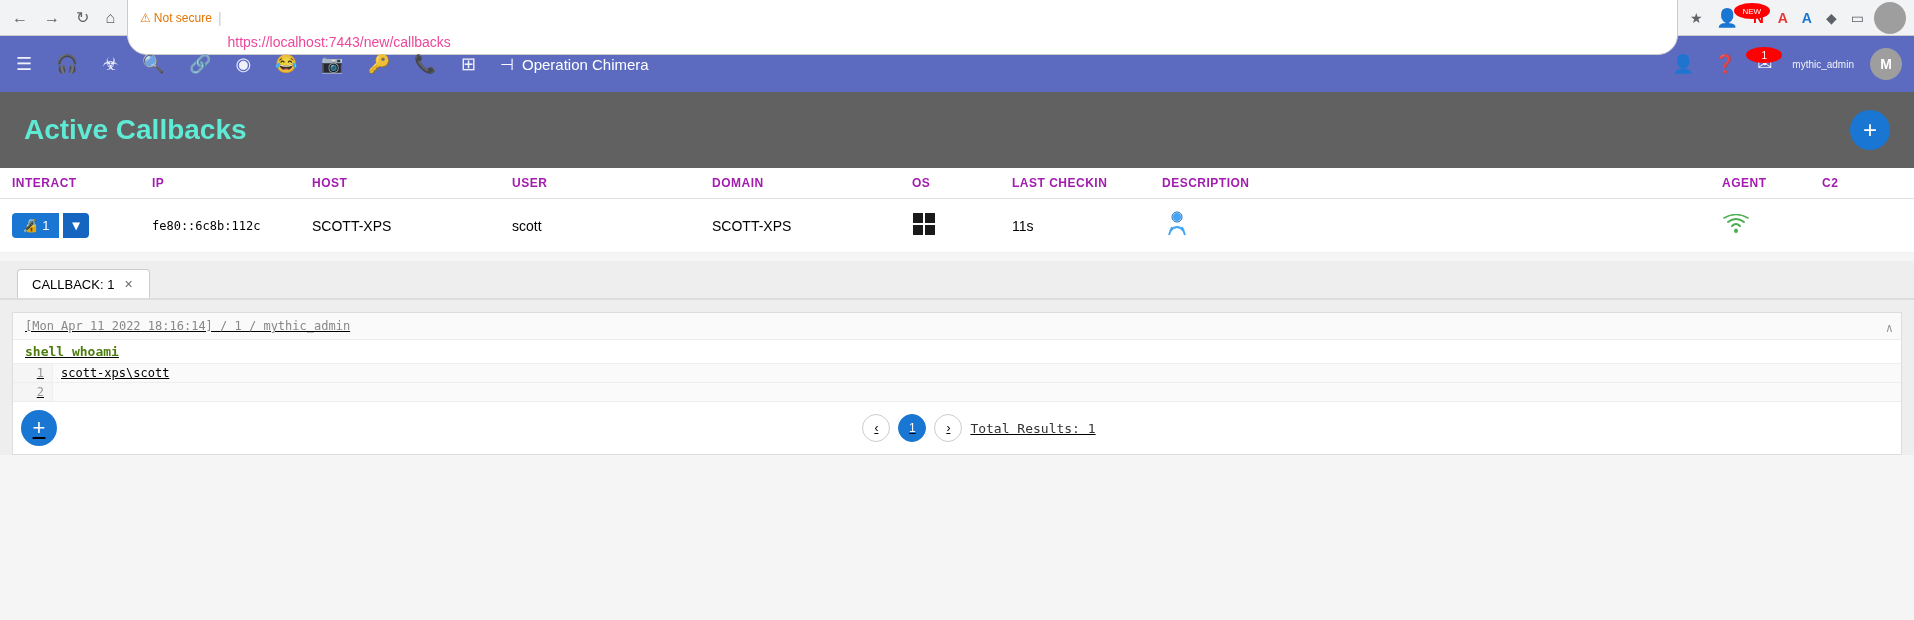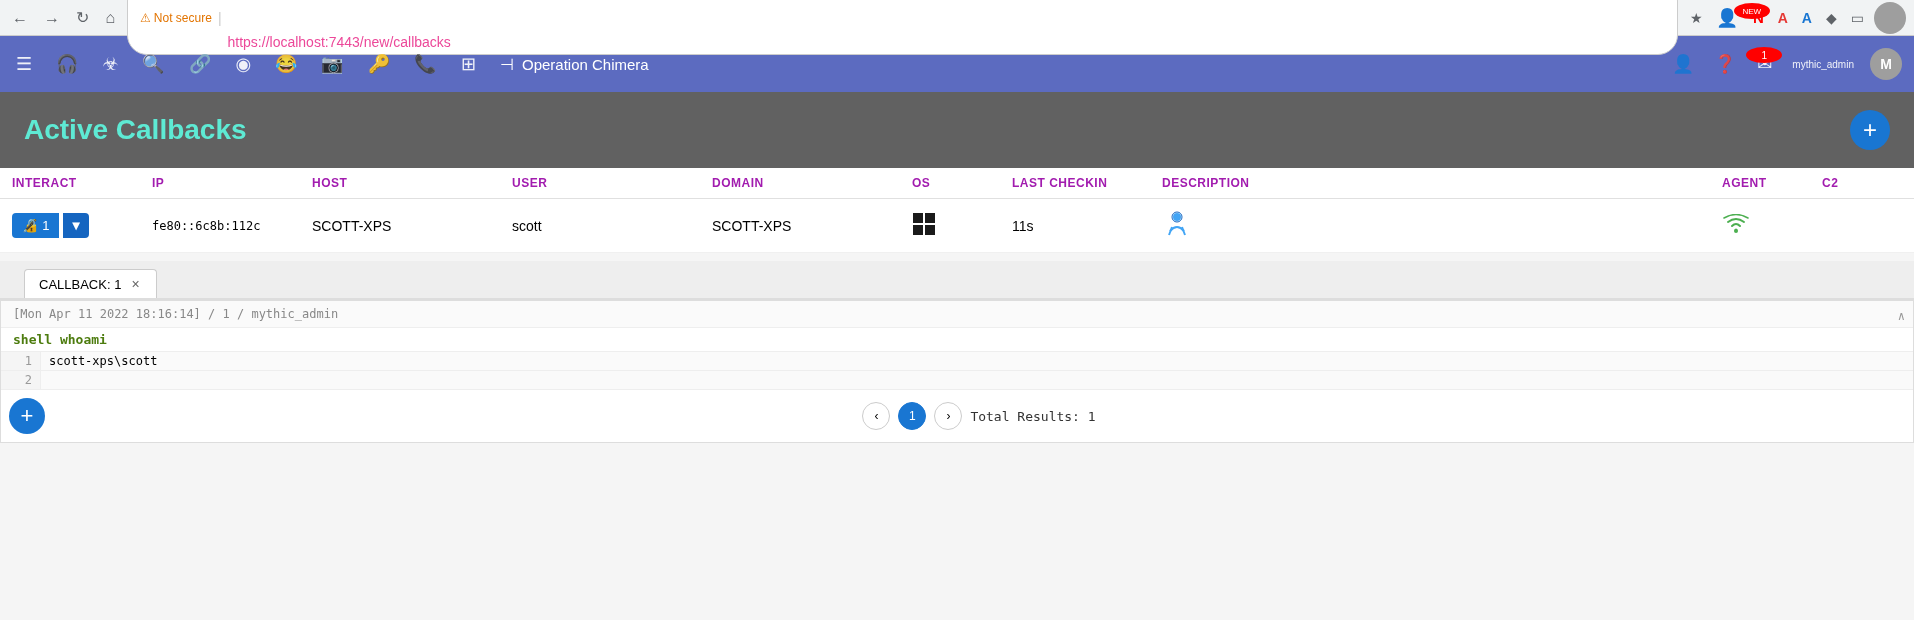--- a/index.html
+++ b/index.html
@@ -188,21 +188,21 @@
       cursor: pointer;
     }
     .monospace {
       font-family: monospace;
       font-size: 12px;
     }
 
     
     .callback-tabs {
       background: #eeeeee;
-      padding: 8px 24px 0;
+      padding: 8px 17px 0;
       border-bottom: 2px solid #ddd;
       display: flex;
       align-items: center;
       gap: 8px;
       margin-top: 2px;
     }
     .callback-tab {
       background: white;
       border: 1px solid #ccc;
       border-bottom: none;
@@ -220,23 +220,24 @@
       cursor: pointer;
       font-size: 14px;
       color: #666;
       padding: 0 2px;
     }
 
     
     .console-area {
       background: white;
       border: 1px solid #ddd;
-      margin: 0;
+      margin: 12px;
       font-family: monospace;
       font-size: 13px;
+      text-decoration: underline;
     }
     .console-header {
       color: #888;
       padding: 6px 12px;
       font-size: 12px;
       background: #fafafa;
       border-bottom: 1px solid #eee;
     }
     .console-command {
       color: #4d7c0f;

